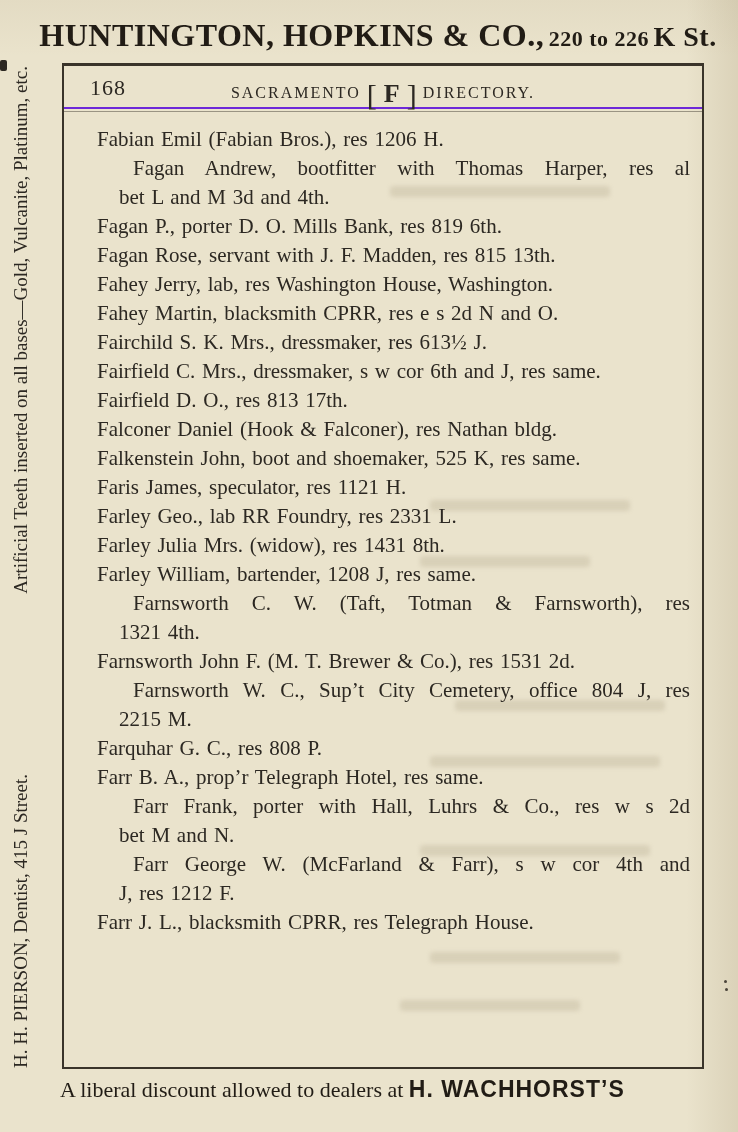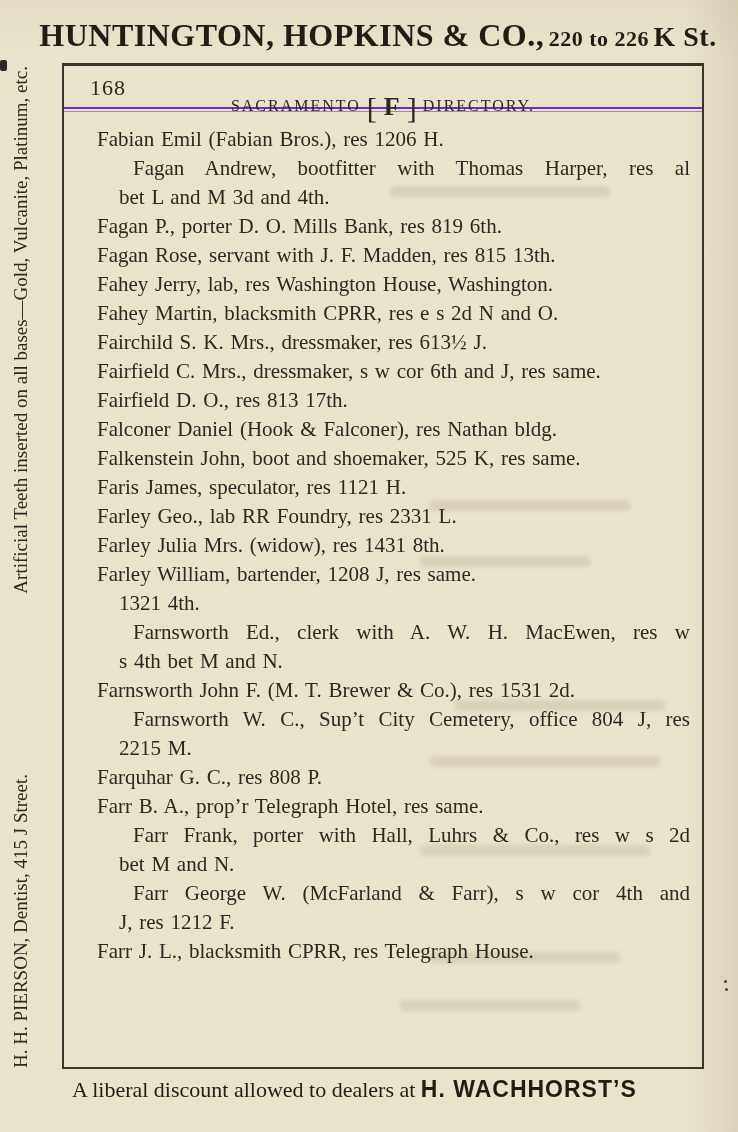--- a/index.html
+++ b/index.html
@@ -20,37 +20,37 @@
   .banner .num{font-size:22px;text-align:center;}
   .banner .st{font-size:28px;}
   
   .page-box{
     position:absolute;left:62px;top:63px;width:642px;height:1006px;
     box-sizing:border-box;border:2px solid #3a342a;border-top-width:3px;
   }
   .header-row{position:relative;height:41px;border-bottom:2px solid #6d28d9;}
   .header-subrule{height:1px;background:rgba(58,52,42,0.45);margin-top:2px;}
   .page-num{position:absolute;left:26px;top:9px;font-size:22px;letter-spacing:1px;}
-  .dir-title{text-align:center;padding-top:25px;font-size:16px;letter-spacing:2px;white-space:nowrap;}
+  .dir-title{text-align:center;padding-top:12px;font-size:16px;letter-spacing:2px;white-space:nowrap;}
   .bracket{font-size:30px;vertical-align:-7px;letter-spacing:0;}
   .fletter{font-size:26px;font-weight:bold;vertical-align:-4px;margin:0 1px;letter-spacing:0;}
   
   .entries{padding:13px 12px 0 33px;font-size:21px;line-height:29px;word-spacing:1.5px;}
   .eline{white-space:nowrap;}
   .eline.cont{padding-left:22px;}
   .eline.jst{white-space:normal;text-align:justify;text-align-last:justify;margin-left:36px;}
   
   .sidebar{
     position:absolute;left:10px;top:1068px;width:1002px;
     transform:rotate(-90deg);transform-origin:0 0;
     display:flex;justify-content:space-between;
     font-size:19px;white-space:nowrap;color:#2c2822;
   }
   
-  .footer{position:absolute;left:72px;top:1076px;width:662px;font-size:22px;color:#211c15;white-space:nowrap;}
+  .footer{position:absolute;left:60px;top:1076px;width:662px;font-size:22px;color:#211c15;white-space:nowrap;}
   .footer .brand{font-family:"Liberation Sans",sans-serif;font-weight:bold;font-size:23px;letter-spacing:1px;}
   
   .showthrough{position:absolute;background:rgba(125,113,78,0.16);filter:blur(2px);border-radius:4px;}
   .ink-blob{position:absolute;left:0;top:60px;width:7px;height:11px;background:#2c2822;border-radius:2px;}
   .speck{position:absolute;width:3px;height:3px;background:#4a443a;border-radius:50%;}
 </style>
 </head>
 <body>
 
 <div class="showthrough" style="left:390px;top:186px;width:220px;height:11px;"></div>
@@ -130,25 +130,22 @@
       <div>
         <div class="eline first">Farley Geo., lab RR Foundry, res 2331 L.</div>
       </div>
       <div>
         <div class="eline first">Farley Julia Mrs. (widow), res 1431 8th.</div>
       </div>
       <div>
         <div class="eline first">Farley William, bartender, 1208 J, res same.</div>
       </div>
       <div>
+        <div class="eline first jst">Farnsworth C. W. (Taft, Totman &amp; Farnsworth), res</div>
         <div class="eline cont">1321 4th.</div>
-      </div>
-      <div>
-        <div class="eline first jst">Farnsworth Ed., clerk with A. W. H. MacEwen, res w</div>
-        <div class="eline cont">s 4th bet M and N.</div>
       </div>
       <div>
         <div class="eline first">Farnsworth John F. (M. T. Brewer &amp; Co.), res 1531 2d.</div>
       </div>
       <div>
         <div class="eline first jst">Farnsworth W. C., Sup’t City Cemetery, office 804 J, res</div>
         <div class="eline cont">2215 M.</div>
       </div>
       <div>
         <div class="eline first">Farquhar G. C., res 808 P.</div>

